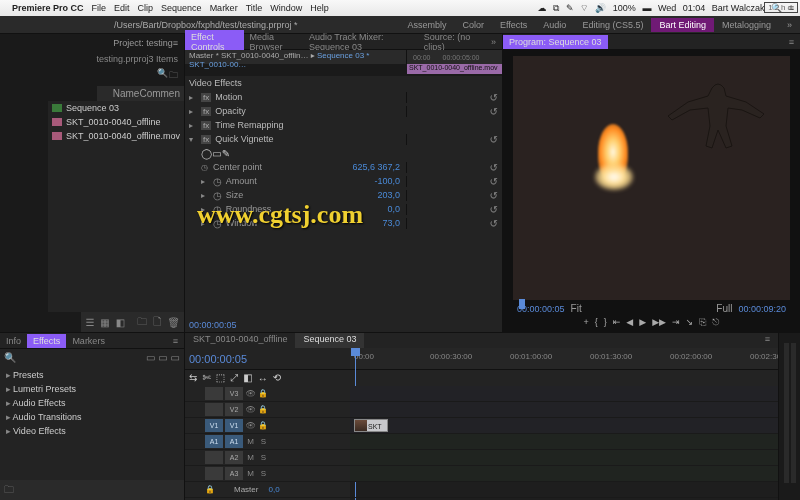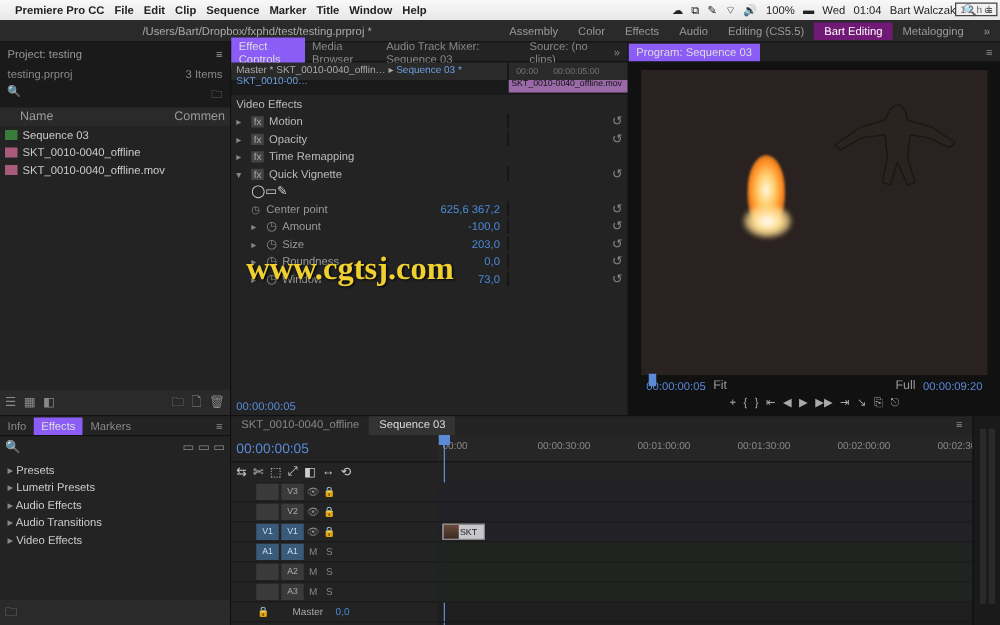--- a/index.html
+++ b/index.html
@@ -1,35 +1,35 @@
 <!DOCTYPE html>
 <html><head>
 <meta charset="utf-8">
 <style>
 * { margin:0; padding:0; box-sizing:border-box; font-family:Arial,sans-serif; user-select:none; }
 body { background:#1a1a1a; color:#ccc; font-size:10px; width:800px; height:500px; overflow:hidden; position:relative; }
 .mac-menubar { height:16px; background:linear-gradient(#f8f8f8,#e8e8e8); display:flex; align-items:center; padding:0 6px; color:#222; font-size:9px; }
 .mac-menubar .apple { margin-right:6px; }
 .mac-menubar .app-name { font-weight:bold; margin-right:8px; }
-.mac-menubar .menu-item { margin-right:8px;font-weight:bold; }
+.mac-menubar .menu-item { margin-right:8px; }
 .mac-menubar .spacer { flex:1; }
 .mac-menubar .tray span { margin-left:4px; }
 .workspace-bar { height:18px; background:#2a2a2a; display:flex; align-items:center; font-size:9px; border-bottom:1px solid #111; }
 .workspace-bar .path { flex:1; text-align:center; color:#aaa; }
 .workspace-bar .tabs { display:flex; }
 .workspace-bar .tabs span { padding:2px 8px; color:#999; }
 .workspace-bar .tabs span.active { background:#701a75; color:#fff; }
 .main { display:flex; height:298px; }
 .col { border-right:1px solid #111; display:flex; flex-direction:column; }
 .panel-tabs { display:flex; background:#232323; border-bottom:1px solid #111; height:16px; align-items:center; }
 .panel-tabs span { padding:2px 6px; color:#888; font-size:9px; }
 .panel-tabs span.active { background:#8b5cf6; color:#ddd; }
 .panel-body { flex:1; background:#232323; overflow:hidden; }
 
-.col-project { width:185px; }
+.col-project { width:185px;align-items:flex-end; }
 .proj-header { padding:4px 6px; color:#999; font-size:9px; display:flex; justify-content:space-between; }
 .proj-sub { padding:2px 6px; color:#888; font-size:9px; }
 .proj-table-head { display:flex; background:#2a2a2a; padding:2px 4px; color:#999; }
 .proj-table-head .nm { flex:1; padding-left:12px; }
 .proj-row { display:flex; align-items:center; padding:2px 4px; }
 .proj-row .dot { width:10px; height:8px; margin-right:4px; }
 .proj-row .dot.green { background:#3a7a3a; }
 .proj-row .dot.pink { background:#a85a7a; }
 .proj-row .label { color:#ccc; font-size:9px; }
 .proj-footer { height:20px; background:#2a2a2a; display:flex; align-items:center; padding:0 4px; gap:6px; color:#888; }

